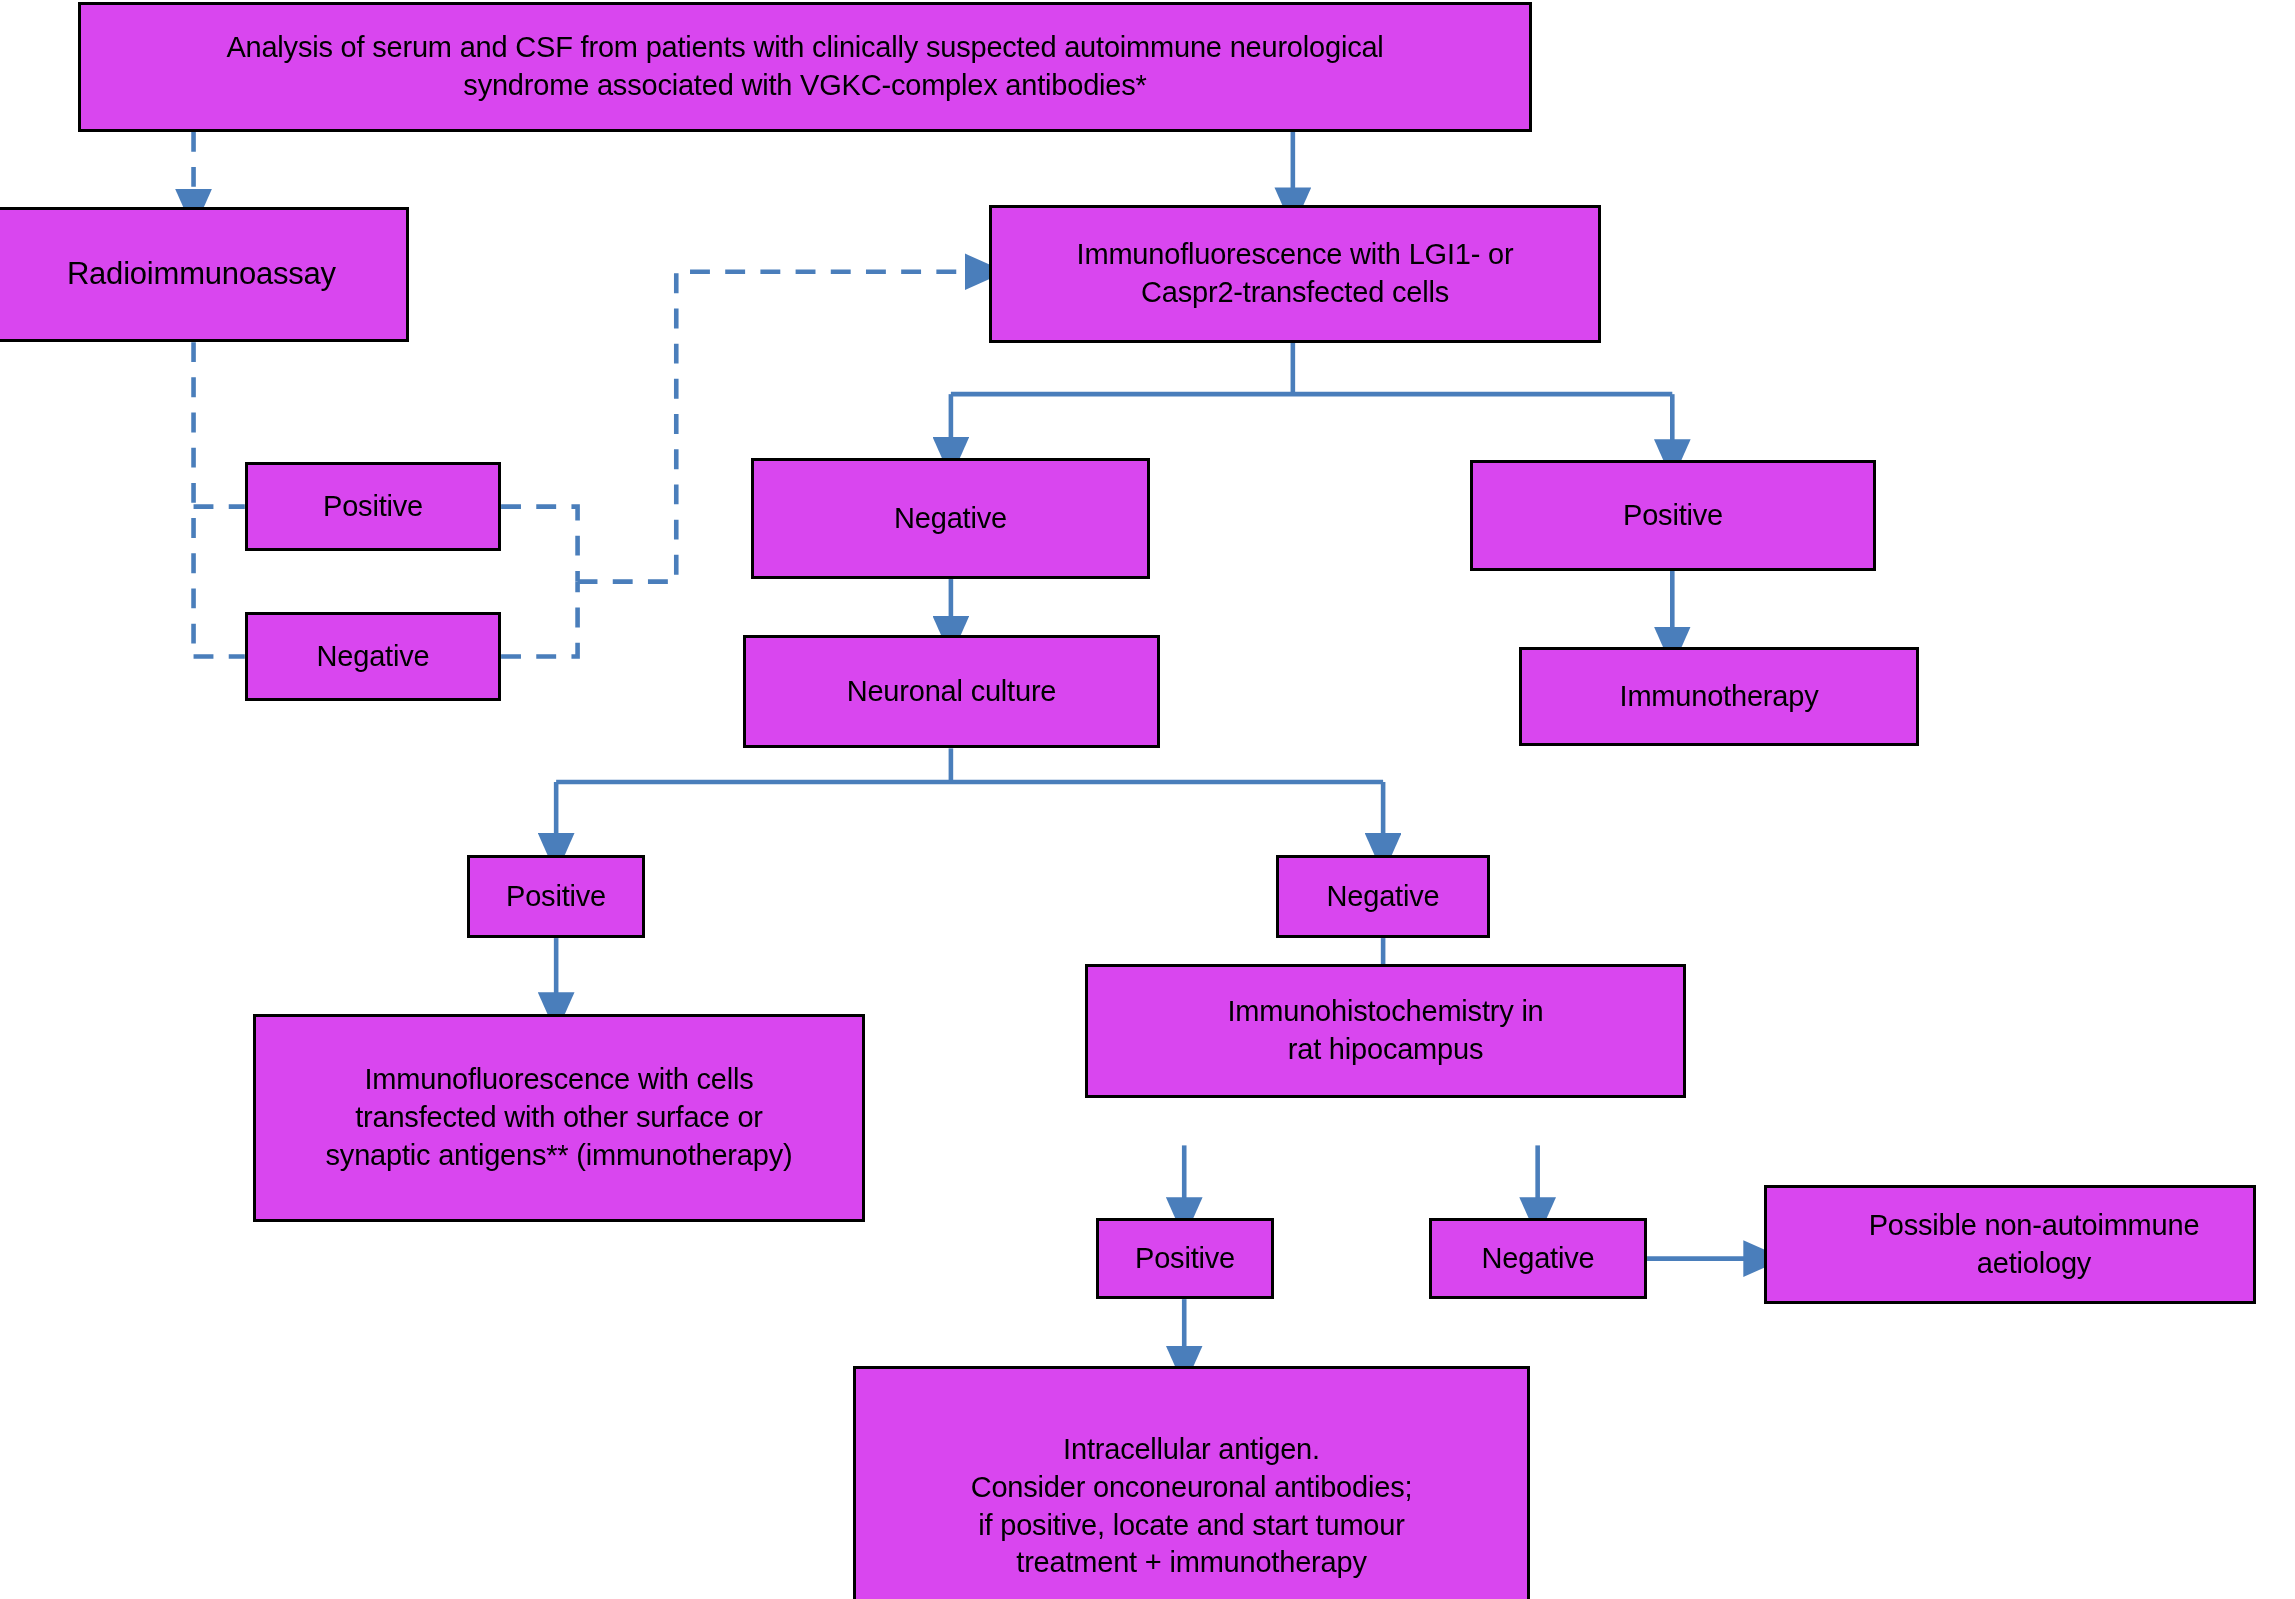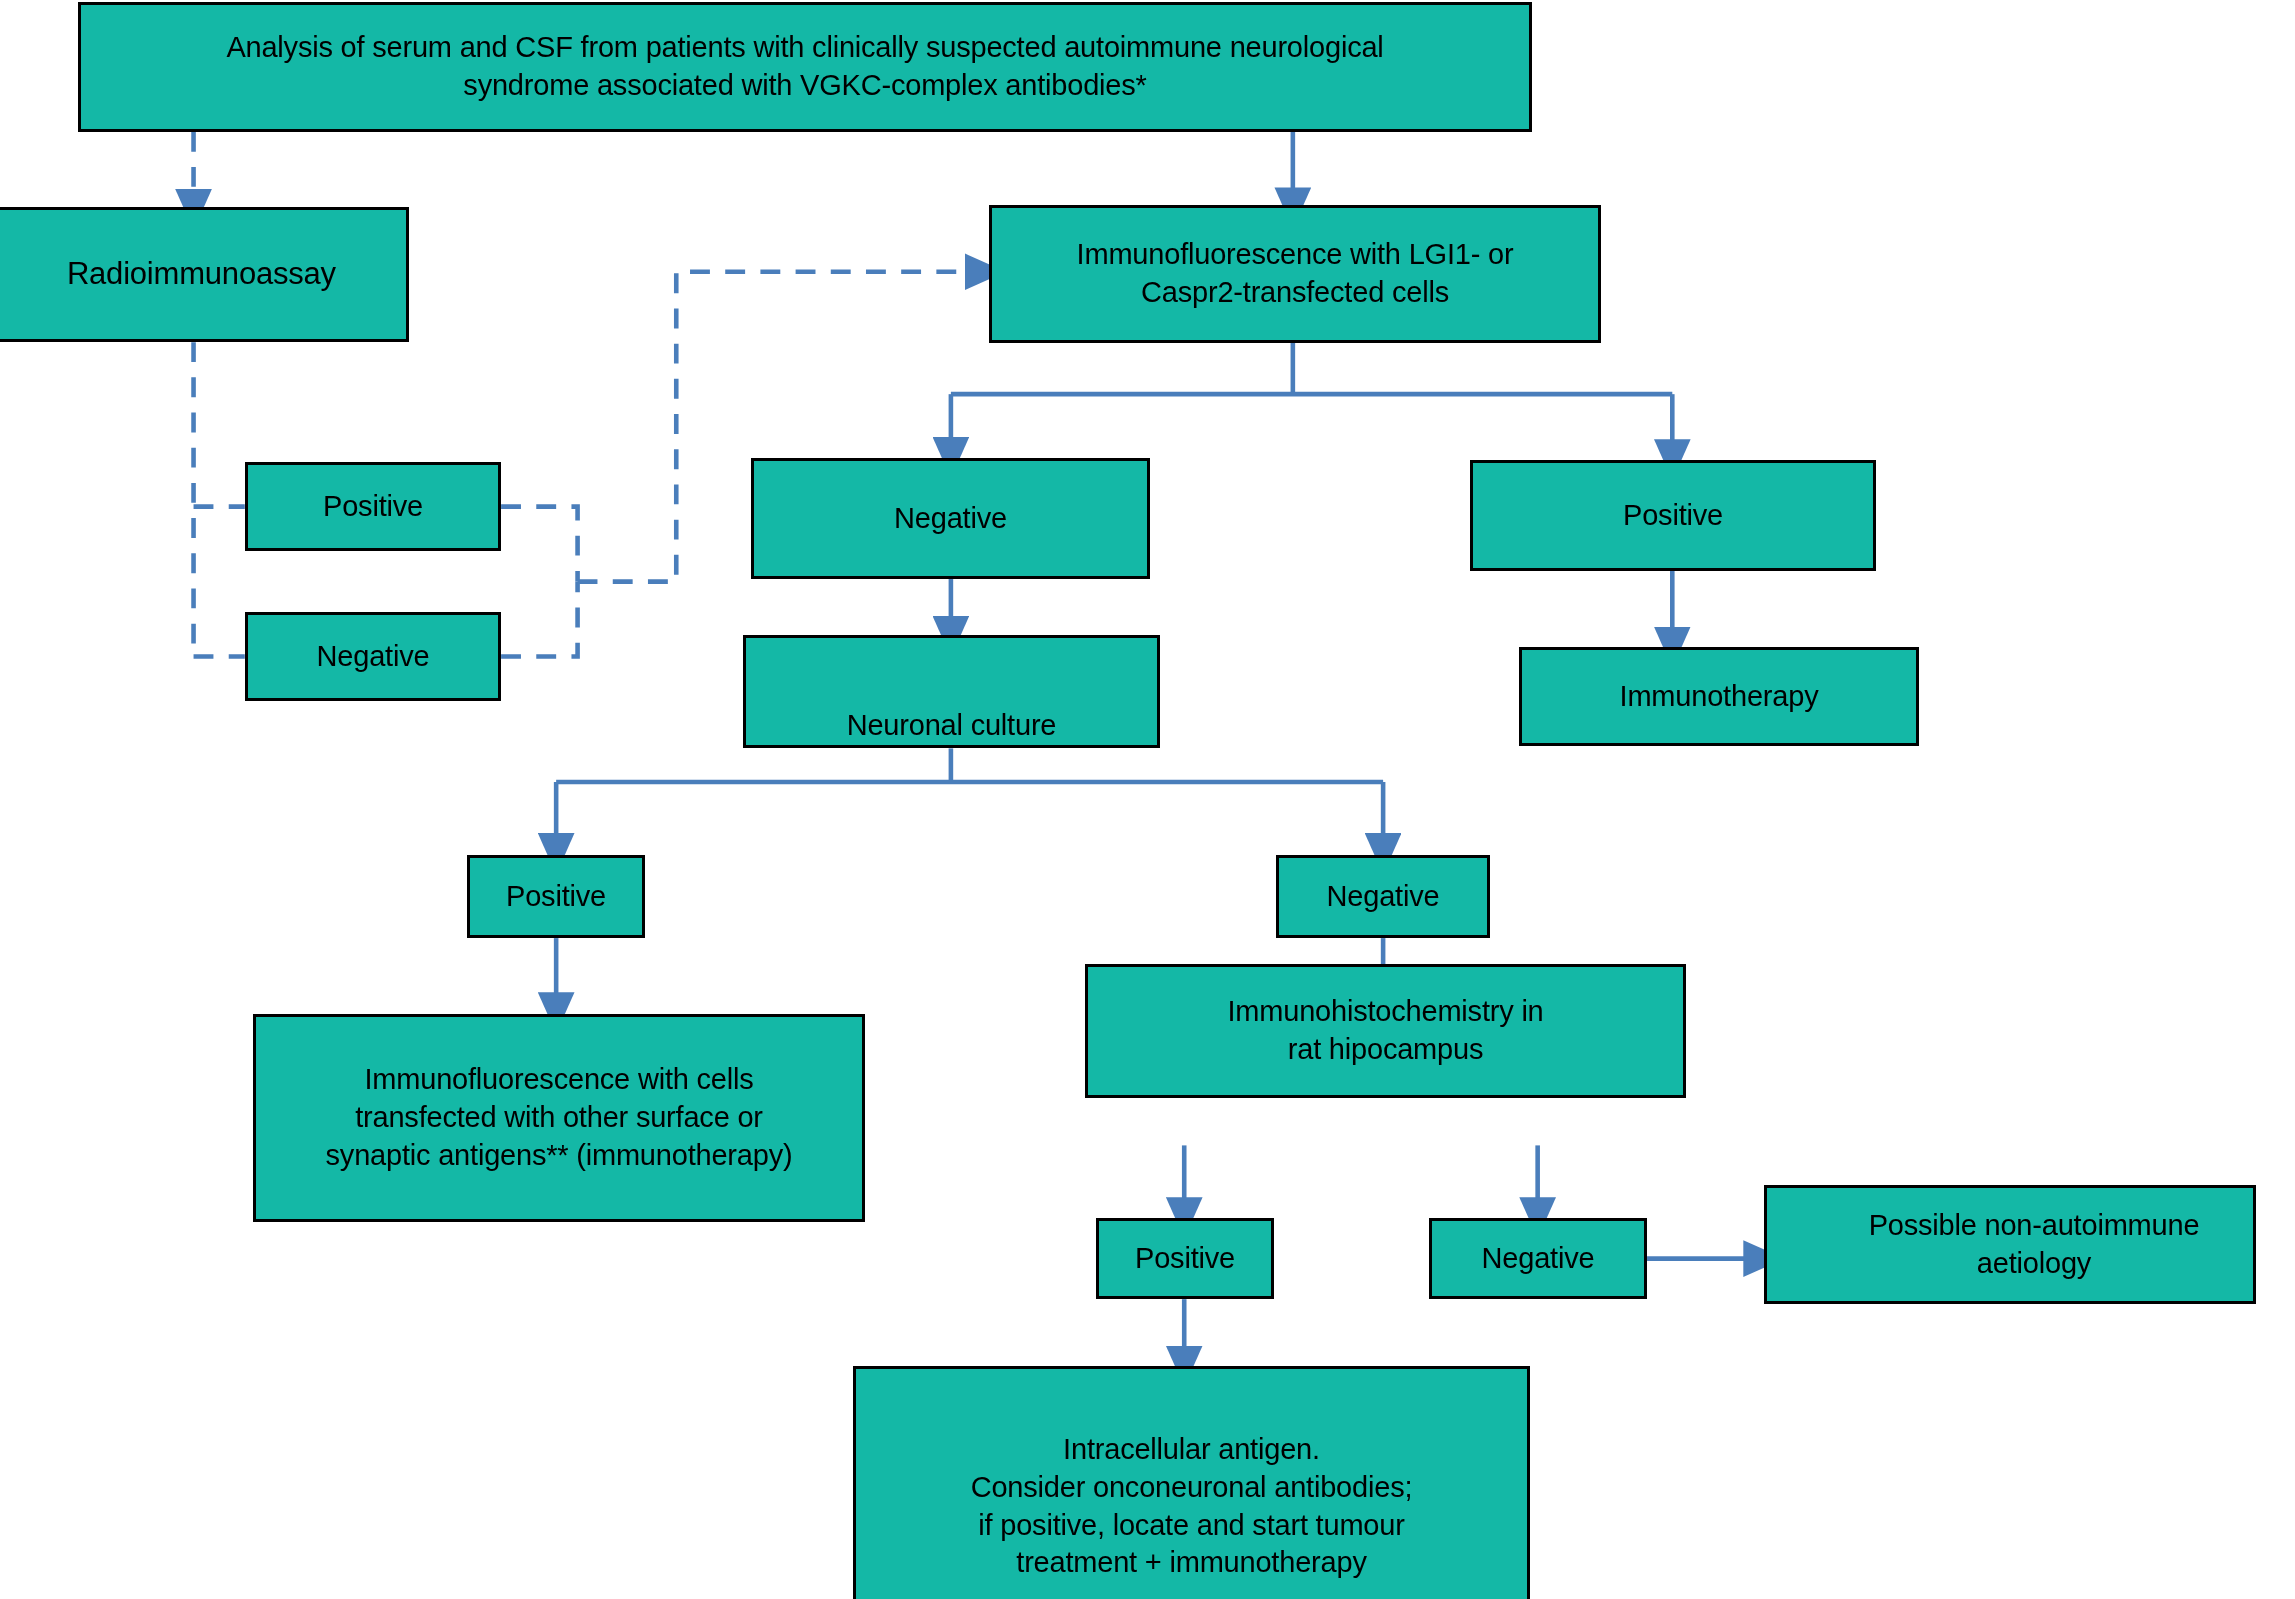--- a/index.html
+++ b/index.html
@@ -20,21 +20,21 @@
   #edges {
     position: absolute;
     left: 0;
     top: 0;
     width: 2295px;
     height: 1600px;
   }
   .node {
     position: absolute;
     box-sizing: border-box;
-    background: #14b8a6;
+    background: #d946ef;
     border: 3.8px solid #000000;
     display: flex;
     align-items: center;
     justify-content: center;
     text-align: center;
     color: #000000;
     font-family: "Liberation Sans", sans-serif;
     font-size: 29px;
     line-height: 1.30;
     letter-spacing: -0.2px;
@@ -123,21 +123,21 @@
   </div>
 
   <div class="node" style="left:751px; top:458px; width:399px; height:121px;">
     <span class="txt">Negative</span>
   </div>
 
   <div class="node" style="left:1470px; top:460px; width:406px; height:111px;">
     <span class="txt">Positive</span>
   </div>
 
-  <div class="node" style="left:743px; top:635px; width:417px; height:113px;align-items:flex-end;">
+  <div class="node" style="left:743px; top:635px; width:417px; height:113px;">
     <span class="txt">Neuronal culture</span>
   </div>
 
   <div class="node" style="left:1519px; top:647px; width:400px; height:99px;">
     <span class="txt">Immunotherapy</span>
   </div>
 
   <div class="node" style="left:467px; top:855px; width:178px; height:83px;">
     <span class="txt">Positive</span>
   </div>

